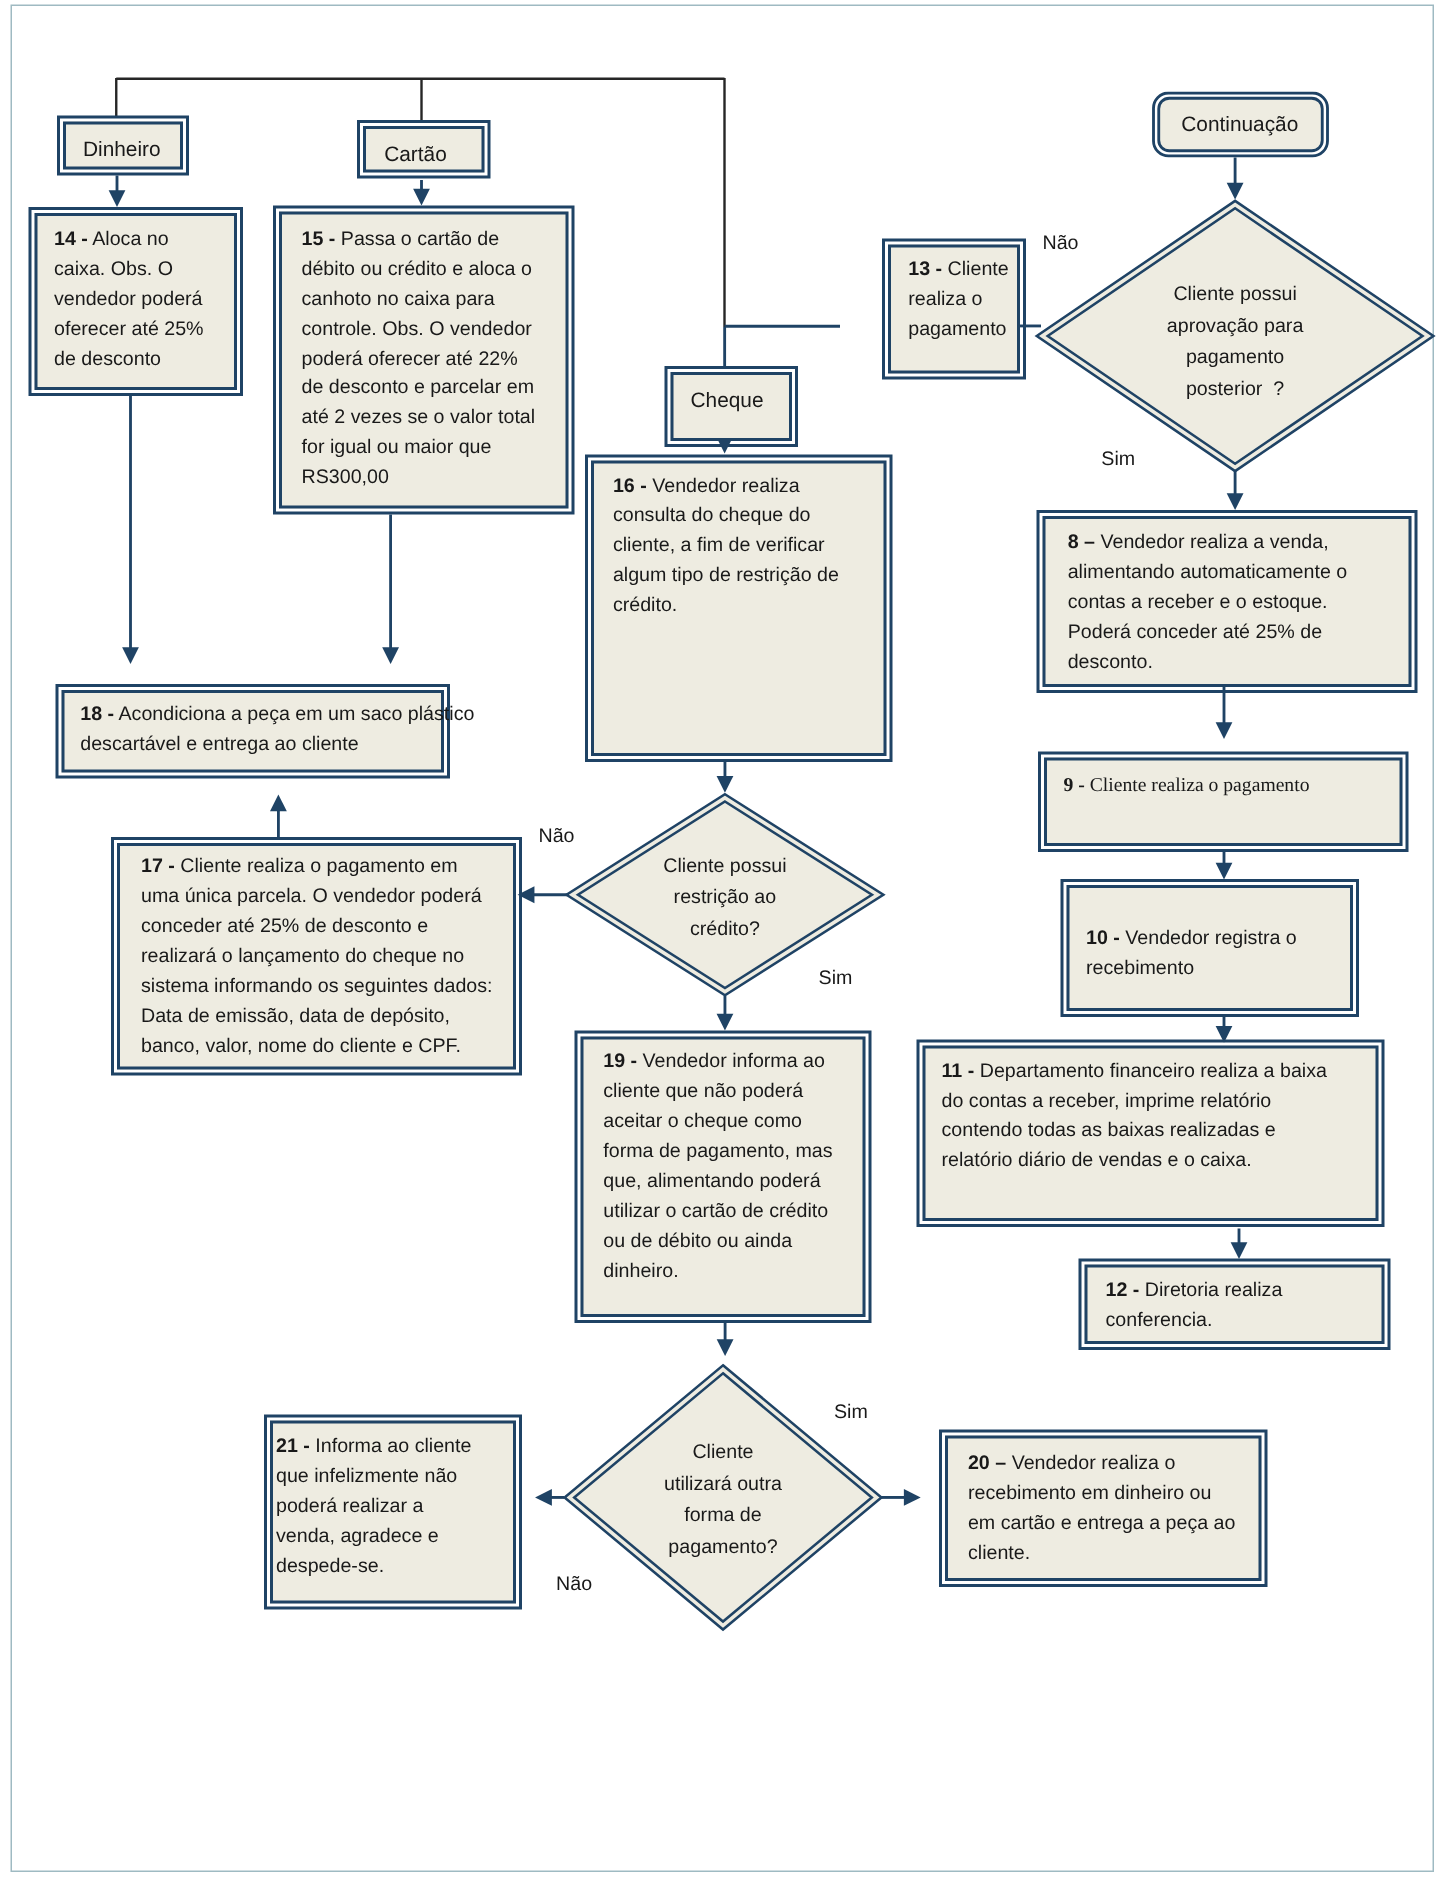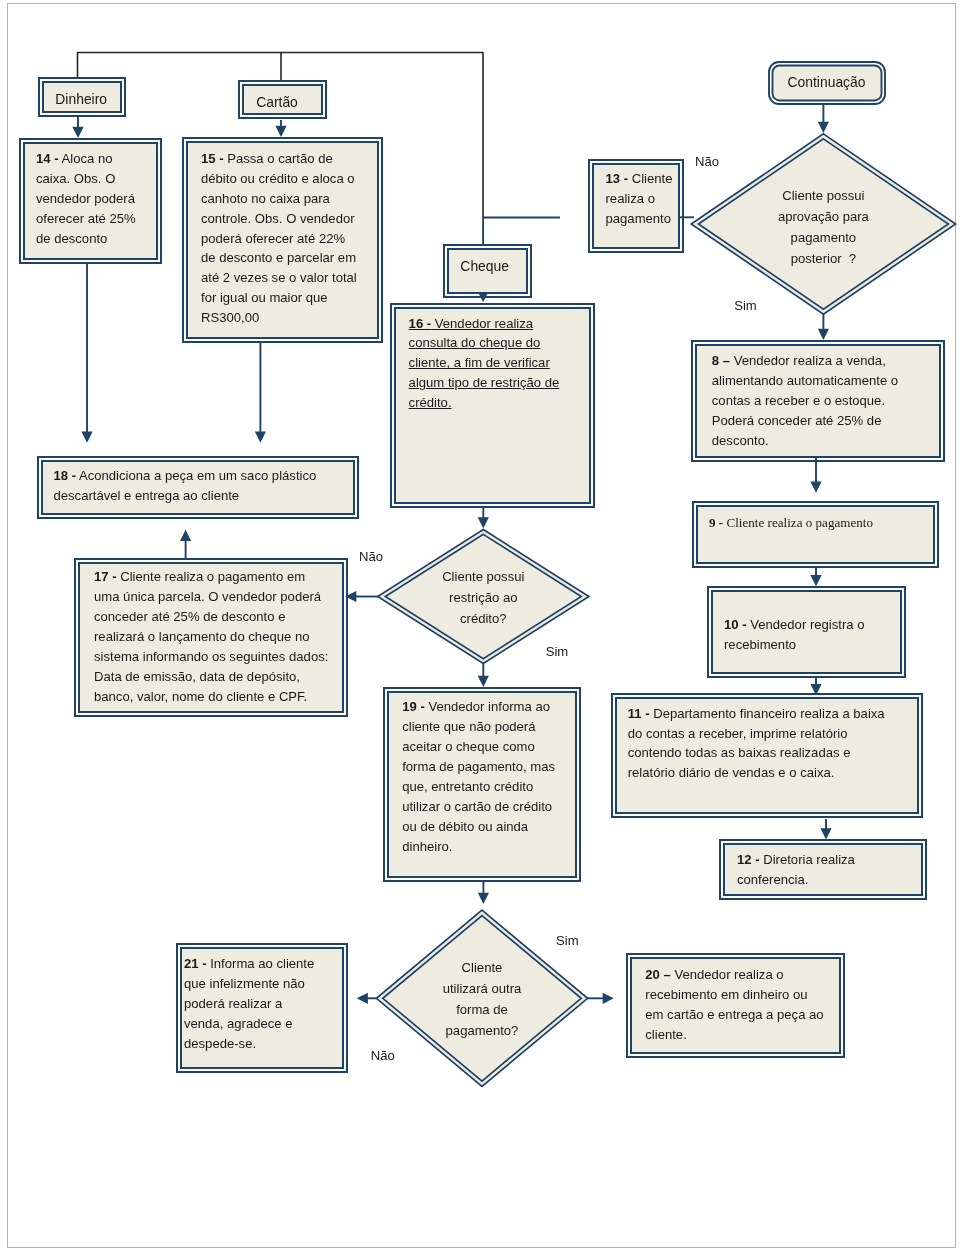--- a/index.html
+++ b/index.html
@@ -115,38 +115,38 @@
     </div>
   </div>
   <div class="node" style="left:564px;top:163px;width:88px;height:86px;margin-left:28px;">
     <div class="txt" style="left:11.5px;top:3.5999999999999996px;width:86.5px;">
       <div class="ln"><b>13 -</b> <span>Cliente</span></div>
       <div class="ln"><span>realiza o</span></div>
       <div class="ln"><span>pagamento</span></div>
     </div>
   </div>
   <div class="node" style="left:394px;top:307px;width:197px;height:197px;">
-    <div class="txt" style="left:12.600000000000001px;top:4.5px;width:182.4px;text-decoration:underline;">
+    <div class="txt" style="left:12.600000000000001px;top:4.5px;width:182.4px;">
       <div class="ln"><b>16 -</b> <span>Vendedor realiza</span></div>
       <div class="ln"><span>consulta do cheque do</span></div>
       <div class="ln"><span>cliente, a fim de verificar</span></div>
       <div class="ln"><span>algum tipo de restrição de</span></div>
       <div class="ln"><span>crédito.</span></div>
     </div>
   </div>
   <div class="node" style="left:695px;top:344px;width:246px;height:114px;">
     <div class="txt" style="left:14.8px;top:4.800000000000001px;width:229.2px;">
       <div class="ln"><b>8 –</b> <span>Vendedor realiza a venda,</span></div>
       <div class="ln"><span>alimentando automaticamente o</span></div>
       <div class="ln"><span>contas a receber e o estoque.</span></div>
       <div class="ln"><span>Poderá conceder até 25% de</span></div>
       <div class="ln"><span>desconto.</span></div>
     </div>
   </div>
-  <div class="node" style="left:41px;top:460px;width:314px;height:55px;">
+  <div class="node" style="left:41px;top:460px;width:255px;height:55px;">
     <div class="txt" style="left:10.5px;top:3.8000000000000007px;width:301.5px;">
       <div class="ln"><b>18 -</b> <span>Acondiciona a peça em um saco plástico</span></div>
       <div class="ln"><span>descartável e entrega ao cliente</span></div>
     </div>
   </div>
   <div class="node" style="left:696px;top:505px;width:239px;height:59px;font-family:Liberation Serif, serif;">
     <div class="txt" style="left:11px;top:6px;width:226px;">
       <div class="ln"><b>9 -</b> <span>Cliente realiza o pagamento</span></div>
     </div>
   </div>
@@ -166,21 +166,21 @@
       <div class="ln"><b>10 -</b> <span>Vendedor registra o</span></div>
       <div class="ln"><span>recebimento</span></div>
     </div>
   </div>
   <div class="node" style="left:387px;top:691px;width:190px;height:187px;">
     <div class="txt" style="left:13.2px;top:4px;width:174.8px;">
       <div class="ln"><b>19 -</b> <span>Vendedor informa ao</span></div>
       <div class="ln"><span>cliente que não poderá</span></div>
       <div class="ln"><span>aceitar o cheque como</span></div>
       <div class="ln"><span>forma de pagamento, mas</span></div>
-      <div class="ln"><span>que, entretanto crédito</span></div>
+      <div class="ln"><span>que, alimentando poderá</span></div>
       <div class="ln"><span>utilizar o cartão de crédito</span></div>
       <div class="ln"><span>ou de débito ou ainda</span></div>
       <div class="ln"><span>dinheiro.</span></div>
     </div>
   </div>
   <div class="node" style="left:615px;top:696.9px;width:304px;height:117.2px;">
     <div class="txt" style="left:10.7px;top:4.699999999999999px;width:291.3px;">
       <div class="ln"><b>11 -</b> <span>Departamento financeiro realiza a baixa</span></div>
       <div class="ln"><span>do contas a receber, imprime relatório</span></div>
       <div class="ln"><span>contendo todas as baixas realizadas e</span></div>

